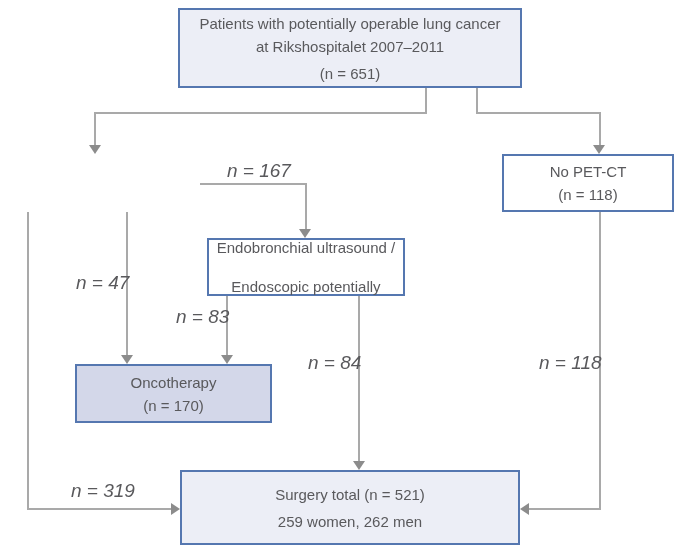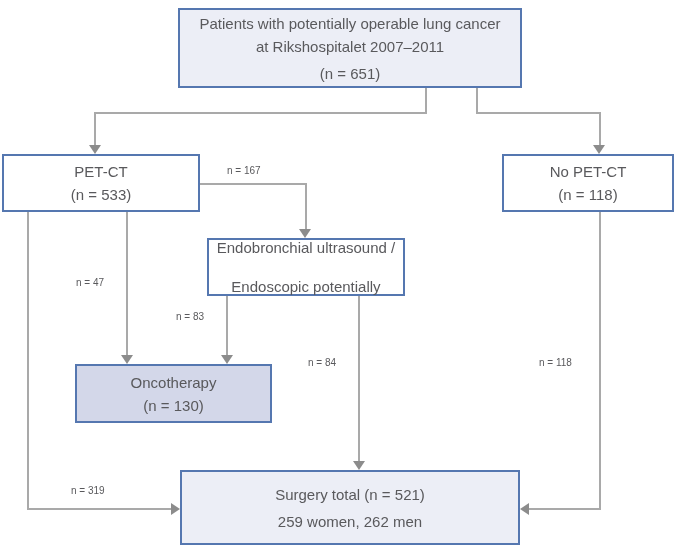--- a/index.html
+++ b/index.html
@@ -55,55 +55,52 @@
   }
   .arrow-left {
     position: absolute;
     width: 0; height: 0;
     border-top: 6px solid transparent;
     border-bottom: 6px solid transparent;
     border-right: 9px solid var(--arrow, #8c8c8c);
   }
   .edge-label {
     position: absolute;
-    font-size: 10px;
+    font-size: 19px;
     line-height: 16px;
     color: var(--text, #59595c);
     white-space: nowrap;
+    font-style: italic;
   }
 </style>
 </head>
 <body>
 
 <div class="canvas">
 
   <div class="box fill-light" style="left:178px; top:8px; width:344px; height:80px;">
     <div class="box-line">Patients with potentially operable lung cancer</div>
     <div class="box-line">at Rikshospitalet 2007–2011</div>
     <div class="box-line gap">(n = 651)</div>
   </div>
 
-  <div class="box fill-white" style="left:2px; top:154px; width:198px; height:58px;">
-    <div class="box-line">PET-CT</div>
-    <div class="box-line">(n = 533)</div>
-  </div>
 
   <div class="box fill-white" style="left:502px; top:154px; width:172px; height:58px;">
     <div class="box-line">No PET-CT</div>
     <div class="box-line">(n = 118)</div>
   </div>
 
   <div class="box fill-white" style="left:207px; top:238px; width:198px; height:58px;gap:16px;">
     <div class="box-line">Endobronchial ultrasound /</div>
     <div class="box-line">Endoscopic potentially</div>
   </div>
 
   <div class="box fill-medium" style="left:75px; top:364px; width:197px; height:59px;">
     <div class="box-line">Oncotherapy</div>
-    <div class="box-line">(n = 130)</div>
+    <div class="box-line">(n = 170)</div>
   </div>
 
   <div class="box fill-light surgery-lines" style="left:180px; top:470px; width:340px; height:75px;">
     <div class="box-line">Surgery total (n = 521)</div>
     <div class="box-line">259 women, 262 men</div>
   </div>
 
   <div class="line" style="left:425px; top:88px; width:2px; height:26px;"></div>
   <div class="line" style="left:94px; top:112px; width:333px; height:2px;"></div>
   <div class="line" style="left:94px; top:112px; width:2px; height:35px;"></div>

